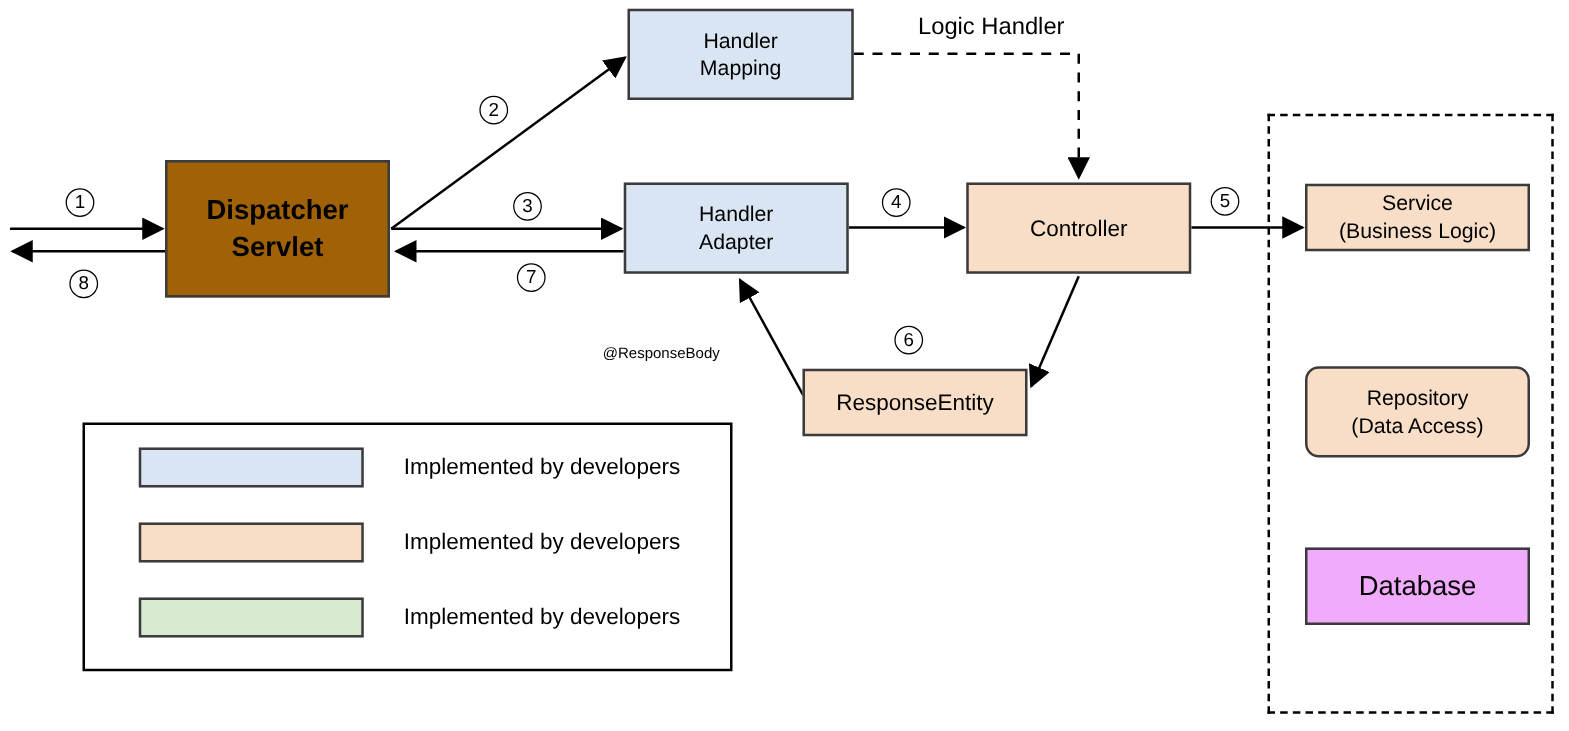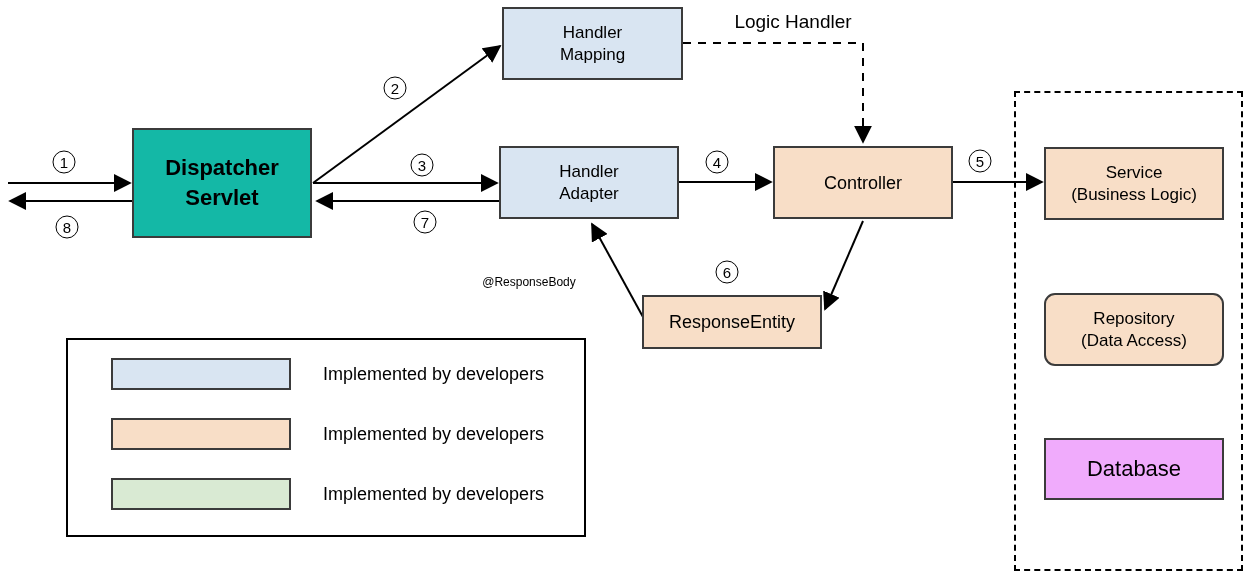--- a/index.html
+++ b/index.html
@@ -100,21 +100,21 @@
     <line x1="499" y1="201" x2="317" y2="201" stroke="#000" stroke-width="2" marker-end="url(#arrow)"></line>
     <line x1="679" y1="182" x2="771" y2="182" stroke="#000" stroke-width="2" marker-end="url(#arrow)"></line>
     <line x1="953" y1="182" x2="1042" y2="182" stroke="#000" stroke-width="2" marker-end="url(#arrow)"></line>
     <polyline points="683,43 863,43 863,142" fill="none" stroke="#000" stroke-width="2" stroke-dasharray="8 7" marker-end="url(#arrow)"></polyline>
     <line x1="863" y1="221" x2="825" y2="309" stroke="#000" stroke-width="2" marker-end="url(#arrow)"></line>
     <line x1="643" y1="317" x2="592" y2="224" stroke="#000" stroke-width="2" marker-end="url(#arrow)"></line>
   </svg>
 
   <div class="dashed-region" style="left:1014px; top:91px; width:229px; height:480px;"></div>
 
-  <div class="node bold" style="left: 132px; top: 128px; width: 180px; height: 110px; background-color: #14b8a6;">
+  <div class="node bold" style="left: 132px; top: 128px; width: 180px; height: 110px; background-color: #a16207;">
     <div>Dispatcher</div>
     <div>Servlet</div>
   </div>
 
   <div class="node" style="left: 502px; top: 7px; width: 181px; height: 73px; background-color: rgb(217, 229, 242);">
     <div>Handler</div>
     <div>Mapping</div>
   </div>
 
   <div class="node" style="left: 499px; top: 146px; width: 180px; height: 73px; background-color: rgb(217, 229, 242);">
@@ -123,21 +123,21 @@
   </div>
 
   <div class="node single" style="left: 773px; top: 146px; width: 180px; height: 73px; background-color: rgb(248, 222, 199);">
     <div>Controller</div>
   </div>
 
   <div class="node single" style="left: 642px; top: 295px; width: 180px; height: 54px; background-color: rgb(248, 222, 199); text-align: right;">
     <div>ResponseEntity</div>
   </div>
 
-  <div class="node" style="left: 1044px; top: 147px; width: 180px; height: 73px; background-color: rgb(248, 222, 199);">
+  <div class="node" style="left: 1044px; top: 147px; width: 180px; height: 54px; background-color: rgb(248, 222, 199);">
     <div>Service</div>
     <div>(Business Logic)</div>
   </div>
 
   <div class="node" style="left: 1044px; top: 293px; width: 180px; height: 73px; background-color: rgb(248, 222, 199); border-radius: 11px;">
     <div>Repository</div>
     <div>(Data Access)</div>
   </div>
 
   <div class="node big" style="left: 1044px; top: 438px; width: 180px; height: 62px; background-color: #f0abfc;">

